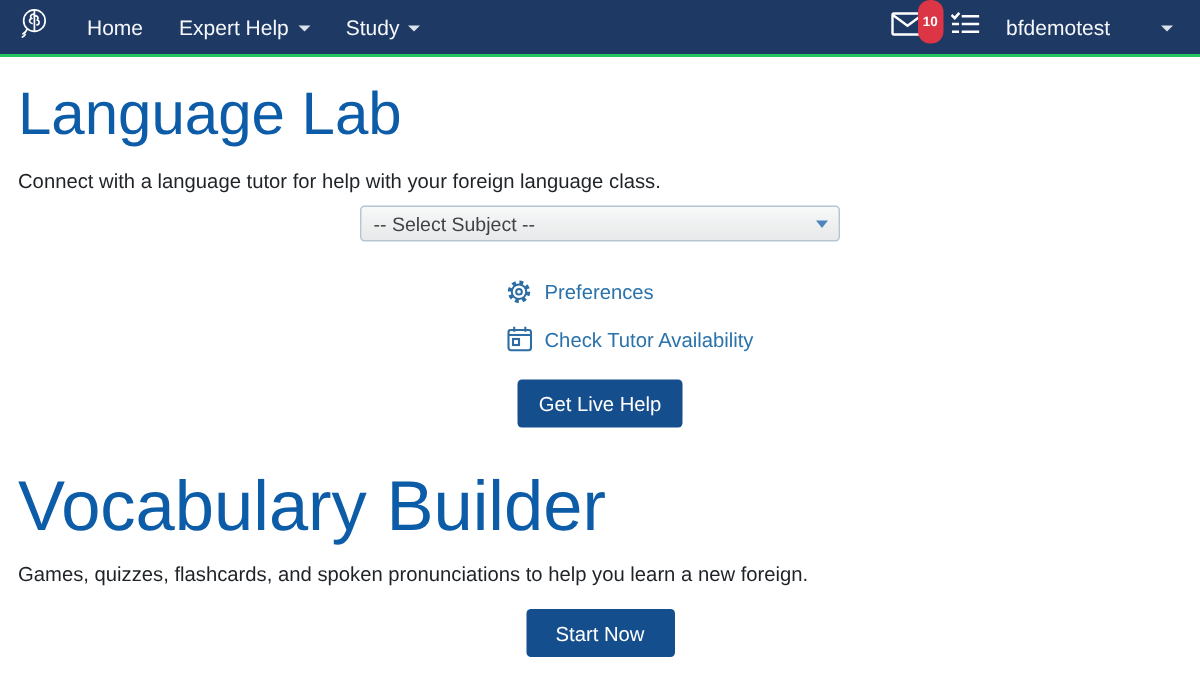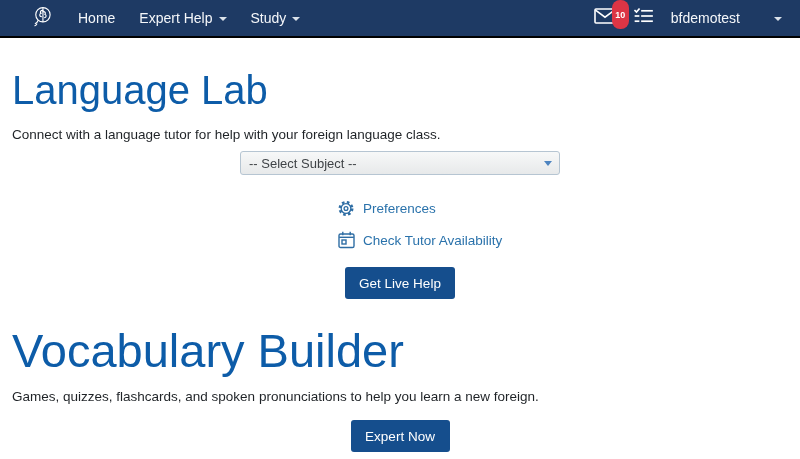--- a/index.html
+++ b/index.html
@@ -7,24 +7,24 @@
   body {
     font-family: "Liberation Sans", sans-serif;
     background: #ffffff;
     color: #1f2327;
   }
 
   
   .navbar {
     height: 38px;
     background: #1e3a64;
-    border-bottom: 2px solid #000000;
+    border-bottom: 2px solid #22c55e;
     display: flex;
     align-items: center;
-    padding: 0 18px 0 32px;
+    padding: 0 18px 0 12px;
     color: #f5f7fa;
   }
   .navbar-left { display: flex; align-items: center; gap: 2px; }
   .brand { display: flex; align-items: center; margin-right: 12px; cursor: pointer; }
   .nav-item {
     display: flex; align-items: center;
     padding: 0 11px;
     font-size: 14px;
     color: #f5f7fa;
     cursor: pointer;
@@ -49,21 +49,21 @@
     border-radius: 8px;
     color: #fff;
     font-size: 9px;
     font-weight: bold;
     display: flex; align-items: center; justify-content: center;
     padding: 0 3px;
   }
   .user-item { display: flex; align-items: center; font-size: 14px; cursor: pointer; gap: 28px; }
 
   
-  .main { padding-top: 28px; }
+  .main { padding-top: 14px; }
   .section-title {
     font-weight: 400;
     color: #0d5ca8;
     margin-left: 12px;
     line-height: 1.2;
   }
   .title-lang { font-size: 40px; }
   .title-vocab { font-size: 47px; margin-top: 24px; }
   .section-desc {
     font-size: 13.5px;
@@ -234,14 +234,14 @@
       </span>
       <span>Check Tutor Availability</span>
     </a>
   </div>
 
   <button class="cta-btn">Get Live Help</button>
 
   <h1 class="section-title title-vocab">Vocabulary Builder</h1>
   <p class="section-desc desc-2">Games, quizzes, flashcards, and spoken pronunciations to help you learn a new foreign.</p>
 
-  <button class="cta-btn cta-btn-2">Expert Now</button>
+  <button class="cta-btn cta-btn-2">Start Now</button>
 </div>
 
 </body></html>

